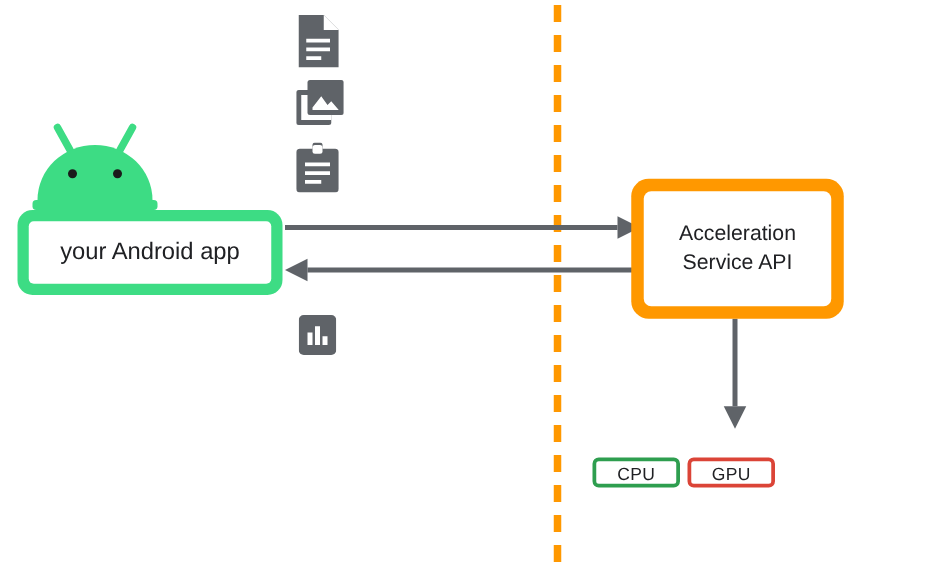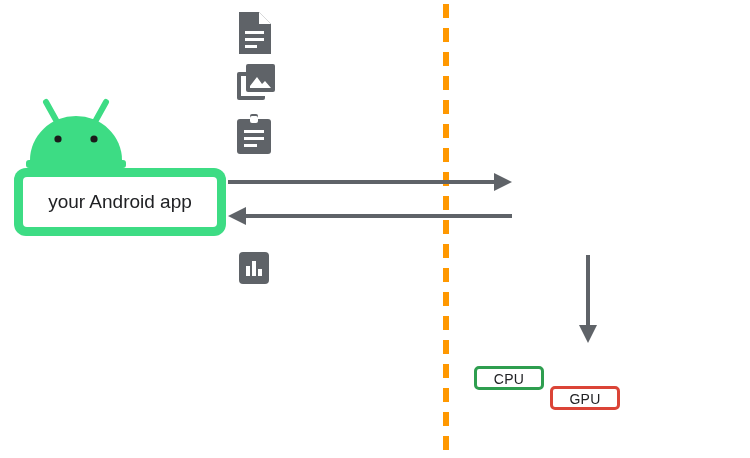--- a/index.html
+++ b/index.html
@@ -132,21 +132,20 @@
   }
   #cpu-chip {
     left: 474px;
     top: 366px;
     border-color: #2e9e4f;
   }
   #gpu-chip {
     left: 550px;
     top: 366px;
     border-color: #db4437;
-    margin-top: 20px;
   }
 </style>
 </head>
 <body>
 
 <div id="canvas">
 
   <div id="android-logo">
     <svg width="104" height="76" viewBox="0 0 104 76">
       <line x1="22" y1="4" x2="32" y2="22" stroke="#3ddc84" stroke-width="6" stroke-linecap="round"></line>
@@ -213,20 +212,26 @@
   <svg class="arrow-svg" style="left:228px; top:204px;" width="284" height="24">
     <line x1="18" y1="12" x2="284" y2="12" stroke="#5f6368" stroke-width="4"></line>
     <polygon points="18,3 0,12 18,21" fill="#5f6368"></polygon>
   </svg>
 
   <svg class="arrow-svg" style="left:575px; top:255px;" width="26" height="88">
     <line x1="13" y1="0" x2="13" y2="70" stroke="#5f6368" stroke-width="4"></line>
     <polygon points="4,70 22,70 13,88" fill="#5f6368"></polygon>
   </svg>
 
+  <div id="api-box">
+    <div id="api-box-inner">
+      <span class="api-line">Acceleration</span>
+      <span class="api-line">Service API</span>
+    </div>
+  </div>
 
   <div id="cpu-chip" class="chip">
     <span class="chip-label">CPU</span>
   </div>
 
   <div id="gpu-chip" class="chip">
     <span class="chip-label">GPU</span>
   </div>
 
 </div>

